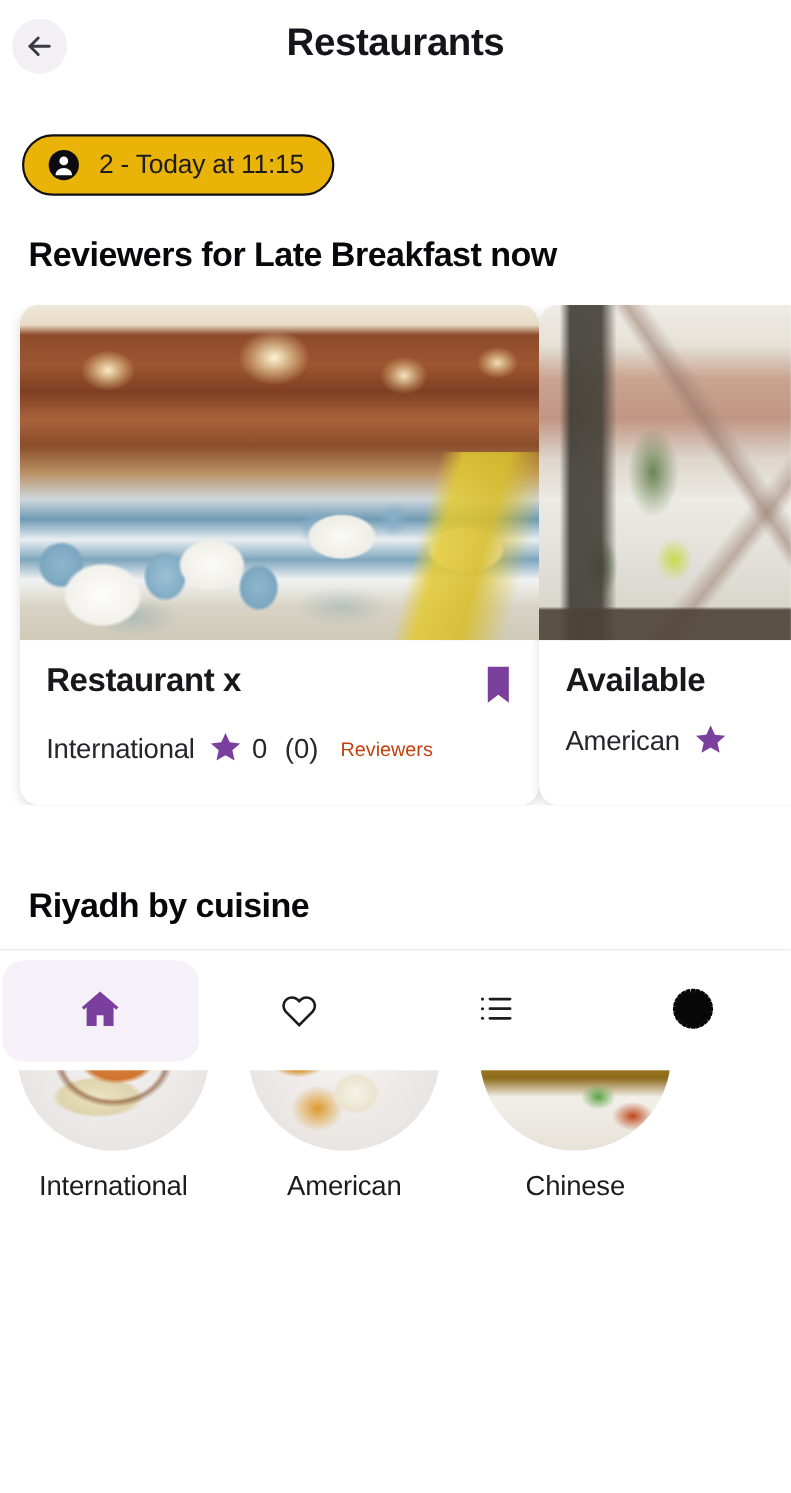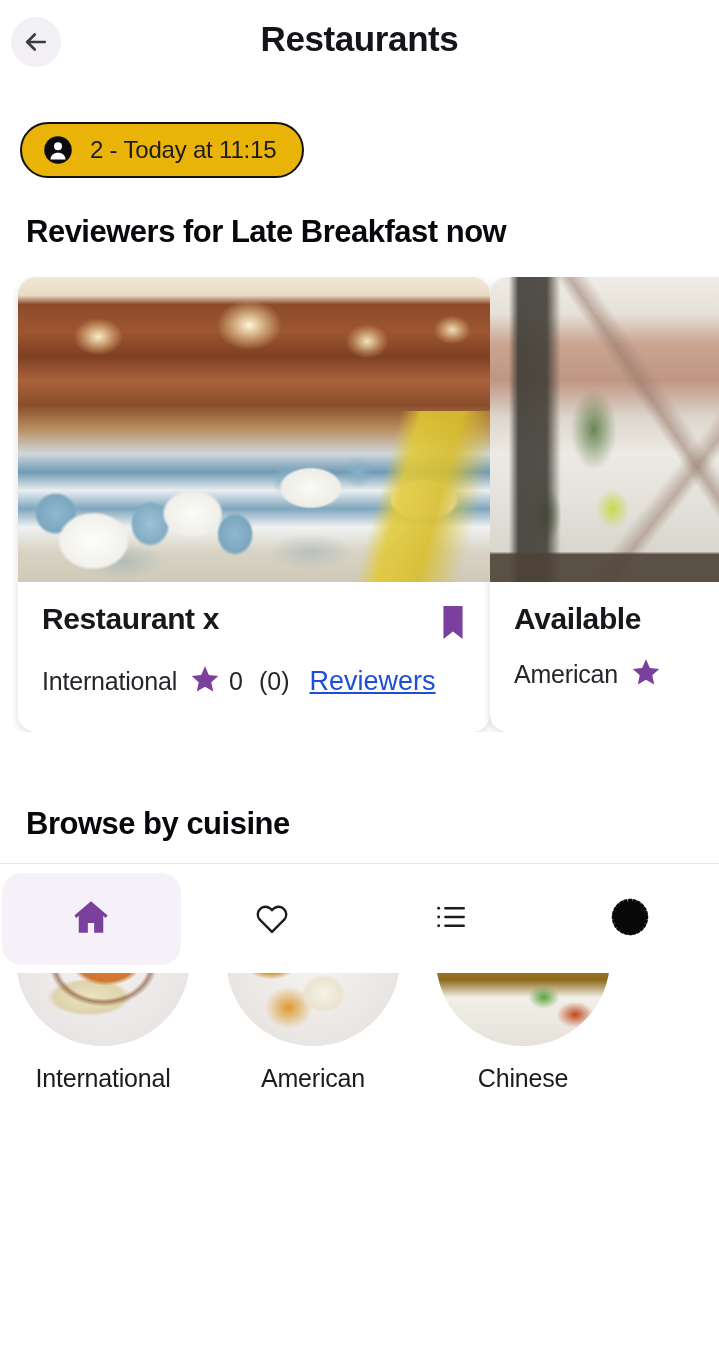--- a/index.html
+++ b/index.html
@@ -254,24 +254,23 @@
   .meta-rating {
     font-size: 25px;
     color: #25252b;
   }
   .meta-count {
     font-size: 25px;
     color: #25252b;
     margin-left: 3px;
   }
   .meta-reviewers {
-    font-size: 27px;
-    color: #1d4ed8;
+    font-size: 18px;
+    color: #c2410c;
     margin-left: 7px;
-    text-decoration: underline;
   }
   .star-icon { flex: 0 0 auto; margin-right: -4px; }
 
   
   .cuisine-block { margin-top: 74px; }
   .cuisine-row {
     display: flex;
     gap: 36px;
     padding: 0 16px;
     margin-top: 30px;
@@ -460,21 +459,21 @@
               <path d="M12 1.8l3.1 6.9 7.5.8-5.6 5 1.6 7.4-6.6-3.8-6.6 3.8 1.6-7.4-5.6-5 7.5-.8z"></path>
             </svg>
           </span>
         </div>
       </div>
     </div>
 
   </div>
 
   <div class="cuisine-block">
-    <div class="section-title" id="cuisine-title">Browse by cuisine</div>
+    <div class="section-title" id="cuisine-title">Riyadh by cuisine</div>
 
     <div class="cuisine-row">
       <div class="cuisine-item">
         <div class="cuisine-photo">
           <div class="food-international"></div>
         </div>
         <div class="cuisine-label">International</div>
       </div>
 
       <div class="cuisine-item">

